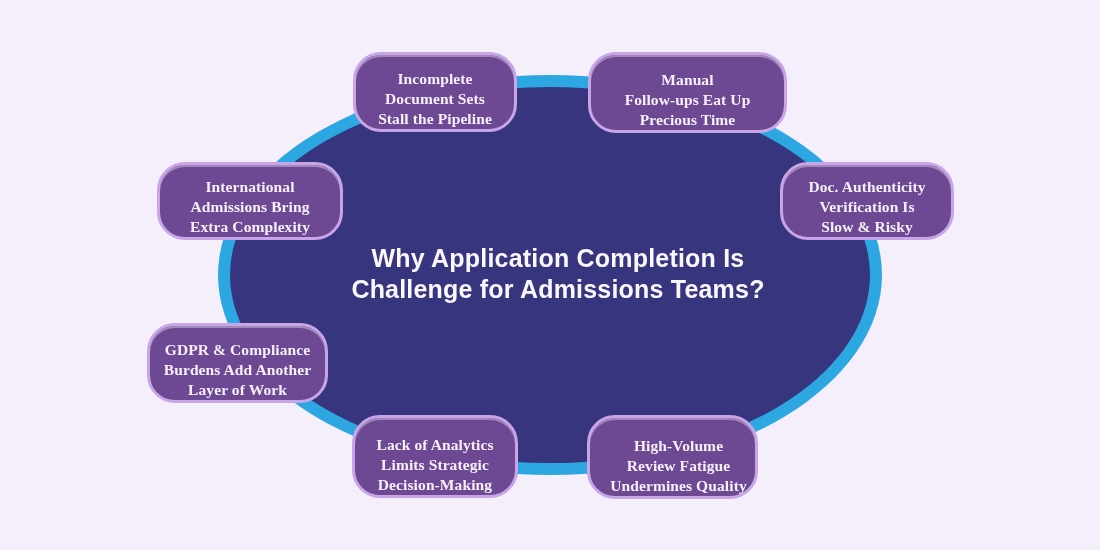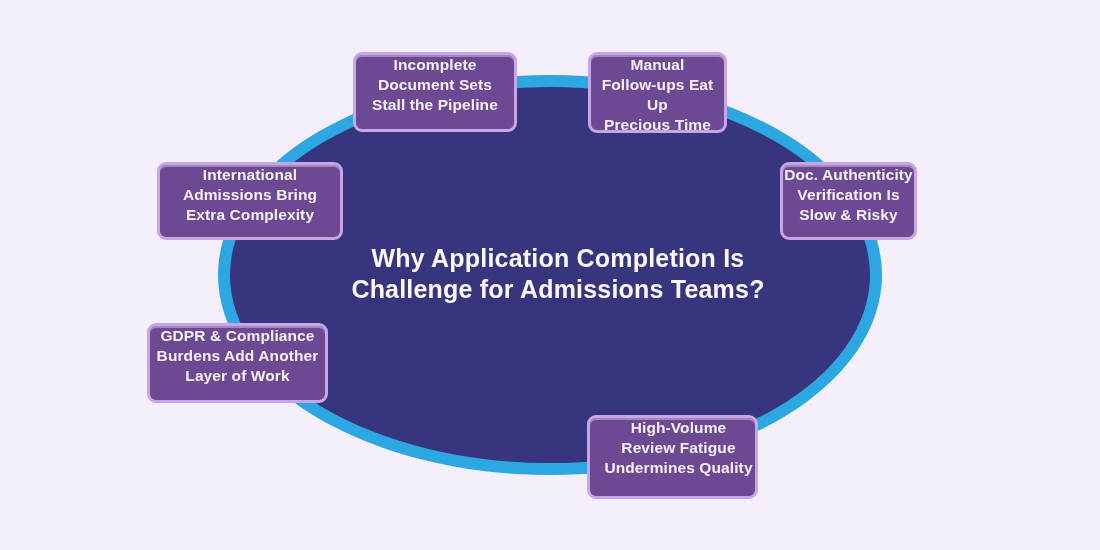--- a/index.html
+++ b/index.html
@@ -38,26 +38,27 @@
     font-weight: 700;
     letter-spacing: 0.2px;
     white-space: pre-line;
     z-index: 2;
   }
   .node {
     position: absolute;
     box-sizing: border-box;
     background: var(--node-fill, #6D4993);
     border: 3px solid var(--node-border, #C8A5E7);
-    border-radius: 9px;
+    border-radius: 28px;
     box-shadow: inset 0 2px 0 rgba(255,255,255,0.35);
     display: flex;
-    align-items: flex-start;
+    align-items: flex-end;
     justify-content: center;
     z-index: 2;
+    font-family: Liberation Serif, serif;
   }
   .node-label {
     color: var(--node-text, #F6F0FA);
     font-size: 15.5px;
     line-height: 20px;
     font-weight: 600;
     text-align: center;
     white-space: pre-line;
     letter-spacing: 0.1px;
   }
@@ -71,45 +72,50 @@
 
   <div class="title">Why Application Completion Is
 Challenge for Admissions Teams?</div>
 
   <div class="node" style="left:353px; top:52px; width:164px; height:80px;">
     <span class="node-label">Incomplete
 Document Sets
 Stall the Pipeline</span>
   </div>
 
-  <div class="node" style="left:588px; top:52px; width:139px; height:81px;">
+  <div class="node" style="left:588px; top:52px; width:199px; height:81px;">
     <span class="node-label">Manual
 Follow-ups Eat Up
 Precious Time</span>
   </div>
 
   <div class="node" style="left:157px; top:162px; width:186px; height:78px;">
     <span class="node-label">International
 Admissions Bring
 Extra Complexity</span>
   </div>
 
-  <div class="node" style="left:780px; top:162px; width:137px; height:78px;">
+  <div class="node" style="left:780px; top:162px; width:174px; height:78px;">
     <span class="node-label">Doc. Authenticity
 Verification Is
 Slow &amp; Risky</span>
   </div>
 
   <div class="node" style="left:147px; top:323px; width:181px; height:80px;">
     <span class="node-label">GDPR &amp; Compliance
 Burdens Add Another
 Layer of Work</span>
   </div>
 
 
+  <div class="node" style="left:352px; top:415px; width:166px; height:83px;">
+    <span class="node-label">Lack of Analytics
+Limits Strategic
+Decision-Making</span>
+  </div>
 
   <div class="node" style="left:587px; top:415px; width:171px; height:84px;padding-left:12px;">
     <span class="node-label">High-Volume
 Review Fatigue
 Undermines Quality</span>
   </div>
 
 </div>
 
 </body></html>

